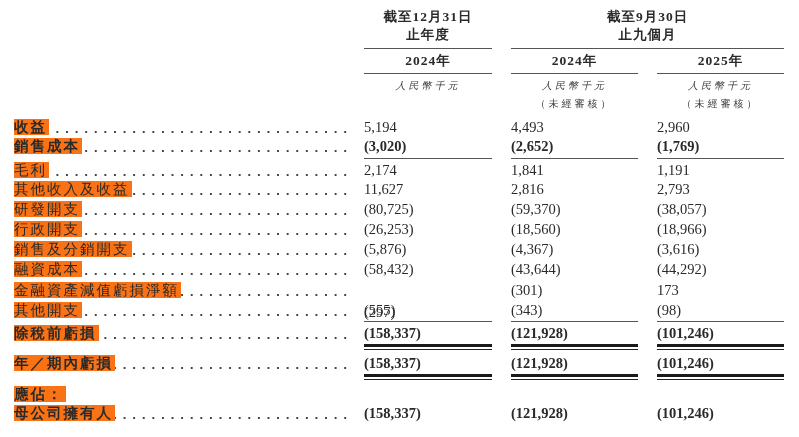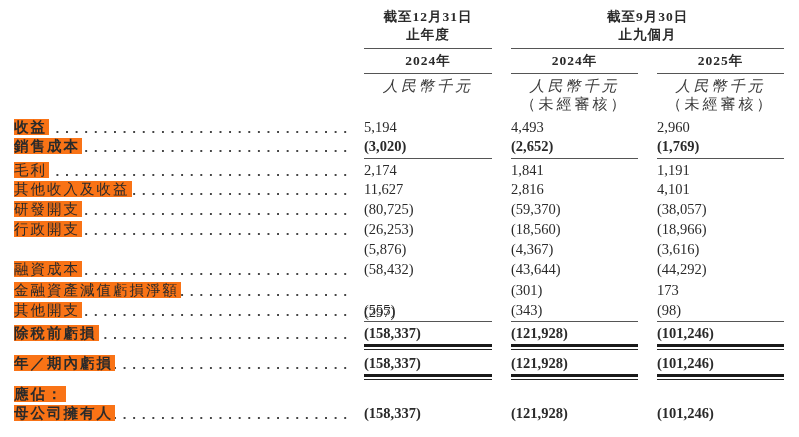--- a/index.html
+++ b/index.html
@@ -3,21 +3,21 @@
 <meta charset="utf-8">
 <style>
   html, body { margin: 0; padding: 0; background: #ffffff; }
   body {
     width: 799px; height: 437px; position: relative; overflow: hidden;
     font-family: "Liberation Serif", "DejaVu Serif", serif;
     color: #2a2a2a;
   }
   .abs { position: absolute; }
   .hdr { font-weight: bold; font-size: 13.5px; text-align: center; line-height: 18px; letter-spacing: 1px; }
-  .unit { font-style: italic; font-size: 15px; text-align: center; line-height: 18px; letter-spacing: 3px; color: #3a3a3a; }
+  .unit { font-style: italic; font-size: 10px; text-align: center; line-height: 18px; letter-spacing: 3px; color: #3a3a3a; }
   .rule { position: absolute; height: 1px; background: #555; }
   .thick { position: absolute; height: 3px; background: #1a1a1a; }
   .label {
     position: absolute; left: 14px; width: 336px; font-size: 14.5px; line-height: 19px;
     white-space: nowrap; overflow: hidden; letter-spacing: 2px;
   }
   .label.bold { font-weight: bold; }
   .label .txt { background: #f97316; padding-right: 2px; position: relative; z-index: 1; }
   .label .dots {
     position: absolute; left: 0; right: 0; bottom: 4px; height: 2px;
@@ -66,21 +66,21 @@
   <div>人民幣千元</div>
   <div style="font-style:normal;">（未經審核）</div>
 </div>
 
 <div class="label bold" style="top:118px;"><span class="dots"></span><span class="txt">收益</span></div>
 <div class="label bold" style="top:137px;"><span class="dots"></span><span class="txt">銷售成本</span></div>
 <div class="label" style="top:161px;"><span class="dots"></span><span class="txt">毛利</span></div>
 <div class="label" style="top:180px;"><span class="dots"></span><span class="txt">其他收入及收益</span></div>
 <div class="label" style="top:200px;"><span class="dots"></span><span class="txt">研發開支</span></div>
 <div class="label" style="top:220px;"><span class="dots"></span><span class="txt">行政開支</span></div>
-<div class="label" style="top:240px;"><span class="dots"></span></div>
+<div class="label" style="top:240px;"><span class="dots"></span><span class="txt">銷售及分銷開支</span></div>
 <div class="label" style="top:260px;"><span class="dots"></span><span class="txt">融資成本</span></div>
 <div class="label" style="top:281px;"><span class="dots"></span><span class="txt">金融資產減值虧損淨額</span></div>
 <div class="label" style="top:301px;"><span class="dots"></span><span class="txt">其他開支</span></div>
 <div class="label bold" style="top:324px;"><span class="dots"></span><span class="txt">除稅前虧損</span></div>
 <div class="label bold" style="top:354px;"><span class="dots"></span><span class="txt">年／期內虧損</span></div>
 <div class="label bold" style="top:385px;"><span class="txt">應佔：</span></div>
 <div class="label bold" style="top:404px;"><span class="dots"></span><span class="txt">母公司擁有人</span></div>
 
 <div class="num c1" style="top:118px;">5,194</div>
 <div class="num c1 bold" style="top:137px;">(3,020)</div>
@@ -106,21 +106,21 @@
 <div class="num c2" style="top:260px;">(43,644)</div>
 <div class="num c2" style="top:281px;">(301)</div>
 <div class="num c2" style="top:301px;">(343)</div>
 <div class="num c2 bold" style="top:324px;">(121,928)</div>
 <div class="num c2 bold" style="top:354px;">(121,928)</div>
 <div class="num c2 bold" style="top:404px;">(121,928)</div>
 
 <div class="num c3" style="top:118px;">2,960</div>
 <div class="num c3 bold" style="top:137px;">(1,769)</div>
 <div class="num c3" style="top:161px;">1,191</div>
-<div class="num c3" style="top:180px;">4,101</div>
+<div class="num c3" style="top:180px;">2,793</div>
 <div class="num c3" style="top:200px;">(38,057)</div>
 <div class="num c3" style="top:220px;">(18,966)</div>
 <div class="num c3" style="top:240px;">(3,616)</div>
 <div class="num c3" style="top:260px;">(44,292)</div>
 <div class="num c3" style="top:281px;">173</div>
 <div class="num c3" style="top:301px;">(98)</div>
 <div class="num c3 bold" style="top:324px;">(101,246)</div>
 <div class="num c3 bold" style="top:354px;">(101,246)</div>
 <div class="num c3 bold" style="top:404px;">(101,246)</div>
 

